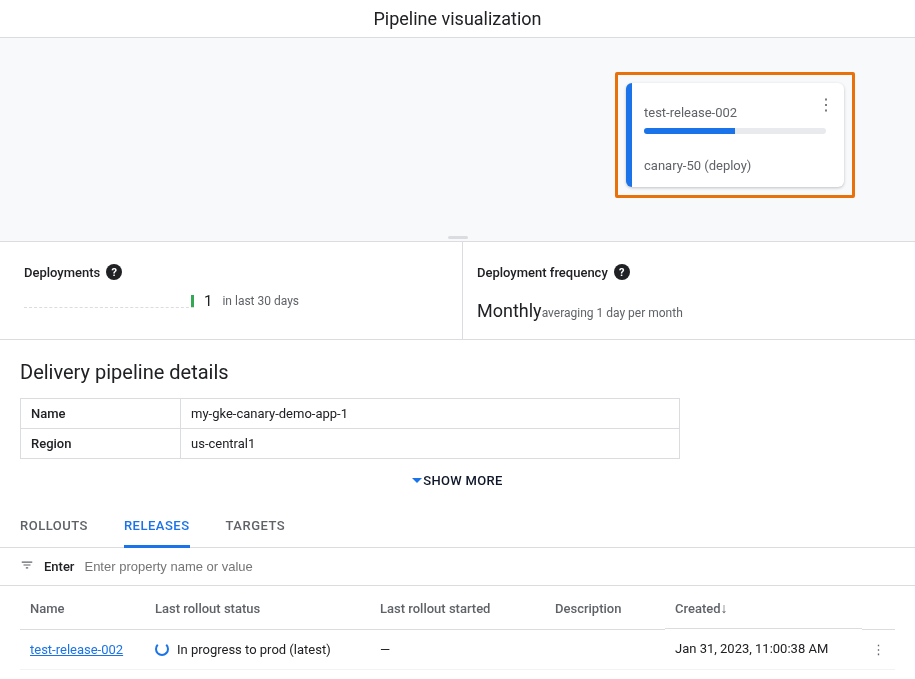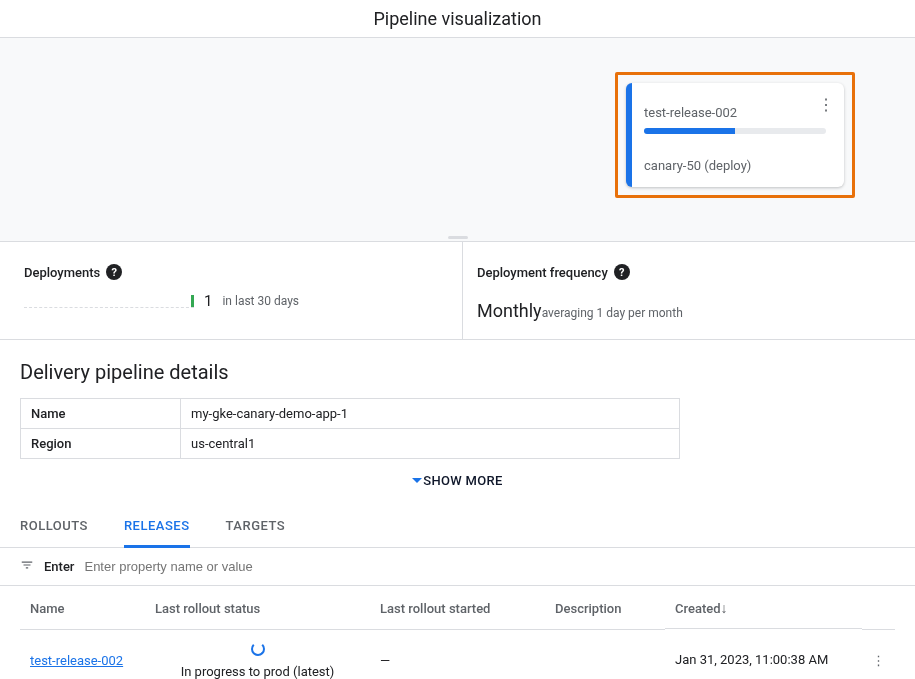--- a/index.html
+++ b/index.html
@@ -42,21 +42,21 @@
 .tab.active { color: #1a73e8; border-bottom: 3px solid #1a73e8; margin-bottom: -1px; }
 .filter-row { display: flex; align-items: center; padding: 10px 20px; gap: 10px; border-bottom: 1px solid #dadce0; }
 .filter-icon { font-size: 13px; }
 .filter-label { font-weight: 500; font-size: 13px; }
 .filter-input { border: none; outline: none; font-size: 13px; flex: 1; color: #5f6368; }
 .table-wrap { padding: 0 20px; }
 .release-table { width: 100%; border-collapse: collapse; font-size: 13px; }
 .release-table th { text-align: left; font-weight: 500; color: #5f6368; padding: 14px 10px 12px 10px; border-bottom: 1px solid #dadce0; }
 .release-table td { padding: 12px 10px; border-bottom: 1px solid #f1f3f4; vertical-align: middle; }
 .link { color: #1a73e8; text-decoration: underline; cursor: pointer; }
-.status-cell { display: flex; align-items: center; gap: 8px; flex-direction: column; }
+.status-cell { display: flex; align-items: center; gap: 8px; }
 .spinner-sm { width: 14px; height: 14px; border: 2px solid #1a73e8; border-top-color: transparent; border-radius: 50%; animation: spin 1s linear infinite; }
 .sort-arrow { font-size: 14px; }
 .row-kebab { cursor: pointer; color: #5f6368; text-align: center; }
 th.created-col { display: flex; align-items: flex-end; gap: 0; }
 </style>
 </head>
 <body>
 
 <div class="header">Pipeline visualization</div>
 

